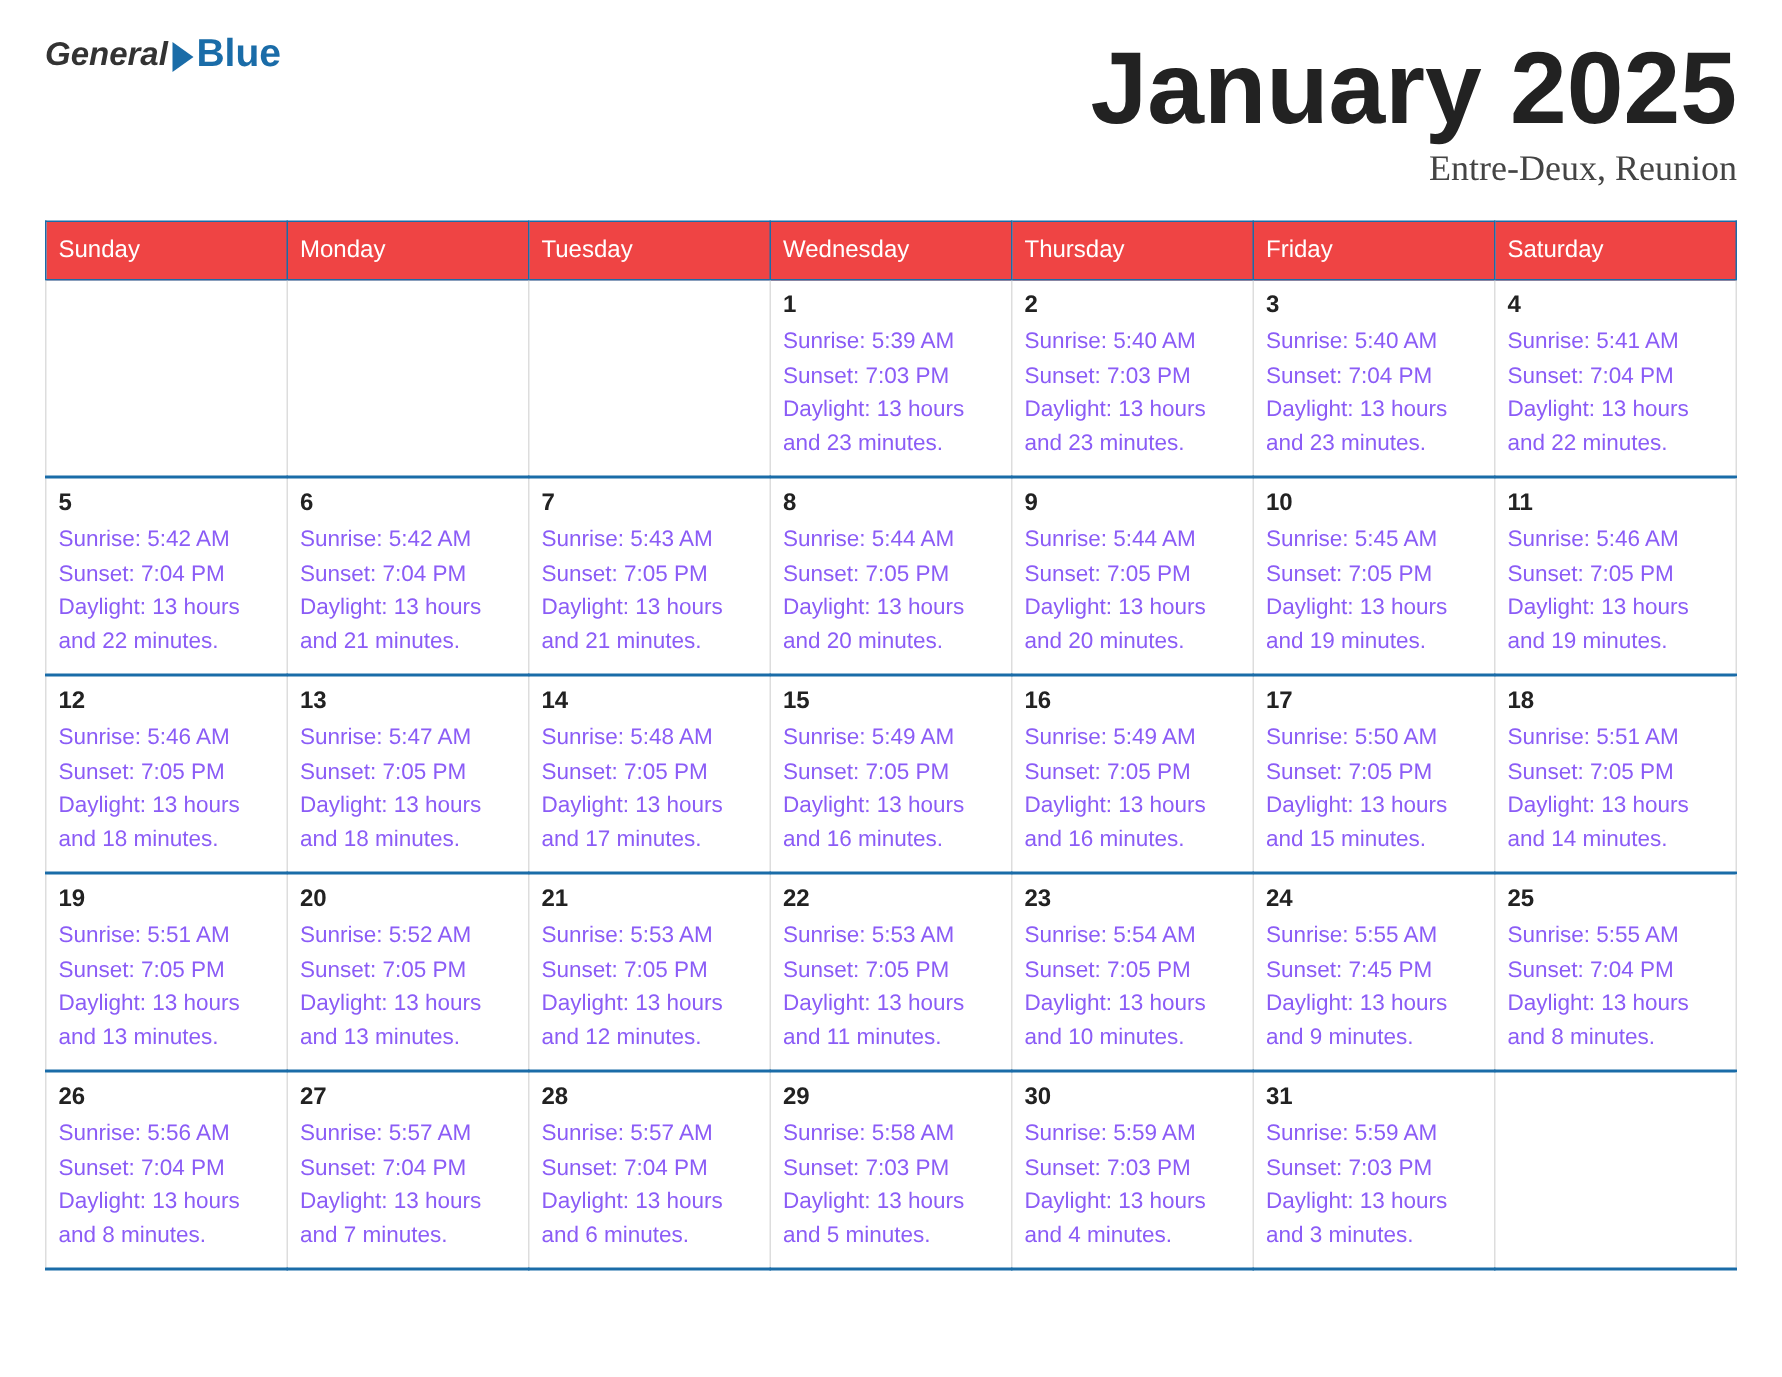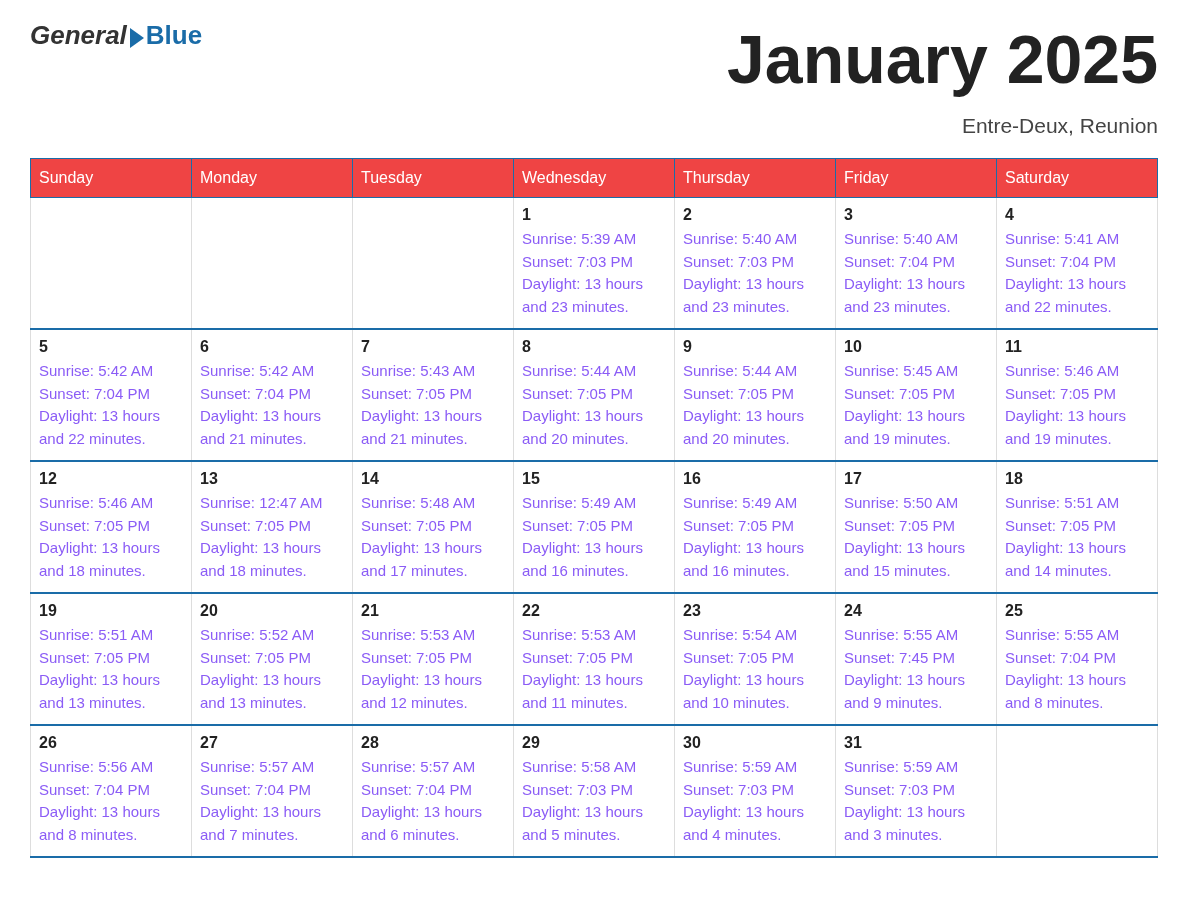--- a/index.html
+++ b/index.html
@@ -19,21 +19,21 @@
     .logo {
       display: flex;
       flex-direction: column;
       align-items: flex-start;
     }
     .logo-top {
       display: flex;
       align-items: center;
     }
     .logo-general {
-      font-size: 26px;
+      font-size: 22px;
       font-weight: bold;
       color: #333;
       font-style: italic;
     }
     .logo-arrow {
       width: 0;
       height: 0;
       border-left: 14px solid #1a6ca8;
       border-top: 10px solid transparent;
       border-bottom: 10px solid transparent;
@@ -48,23 +48,24 @@
     }
     .title-section {
       text-align: right;
     }
     .month-title {
       font-size: 68px;
       font-weight: bold;
       color: #222;
     }
     .location {
-      font-size: 21px;
+      font-size: 24px;
       color: #444;
-      margin-top: 16px;
+      margin-top: 2px;
+      font-family: Liberation Serif, serif;
     }
     table {
       width: 100%;
       border-collapse: collapse;
     }
     thead tr {
       background-color: #ef4444;
     }
     thead th {
       color: #fff;
@@ -208,21 +209,21 @@
       </tr>
       <tr>
         <td>
           <span class="day-number">12</span>
           <div class="day-info">Sunrise: 5:46 AM
 Sunset: 7:05 PM
 Daylight: 13 hours and 18 minutes.</div>
         </td>
         <td>
           <span class="day-number">13</span>
-          <div class="day-info">Sunrise: 12:47 AM
+          <div class="day-info">Sunrise: 5:47 AM
 Sunset: 7:05 PM
 Daylight: 13 hours and 18 minutes.</div>
         </td>
         <td>
           <span class="day-number">14</span>
           <div class="day-info">Sunrise: 5:48 AM
 Sunset: 7:05 PM
 Daylight: 13 hours and 17 minutes.</div>
         </td>
         <td>

